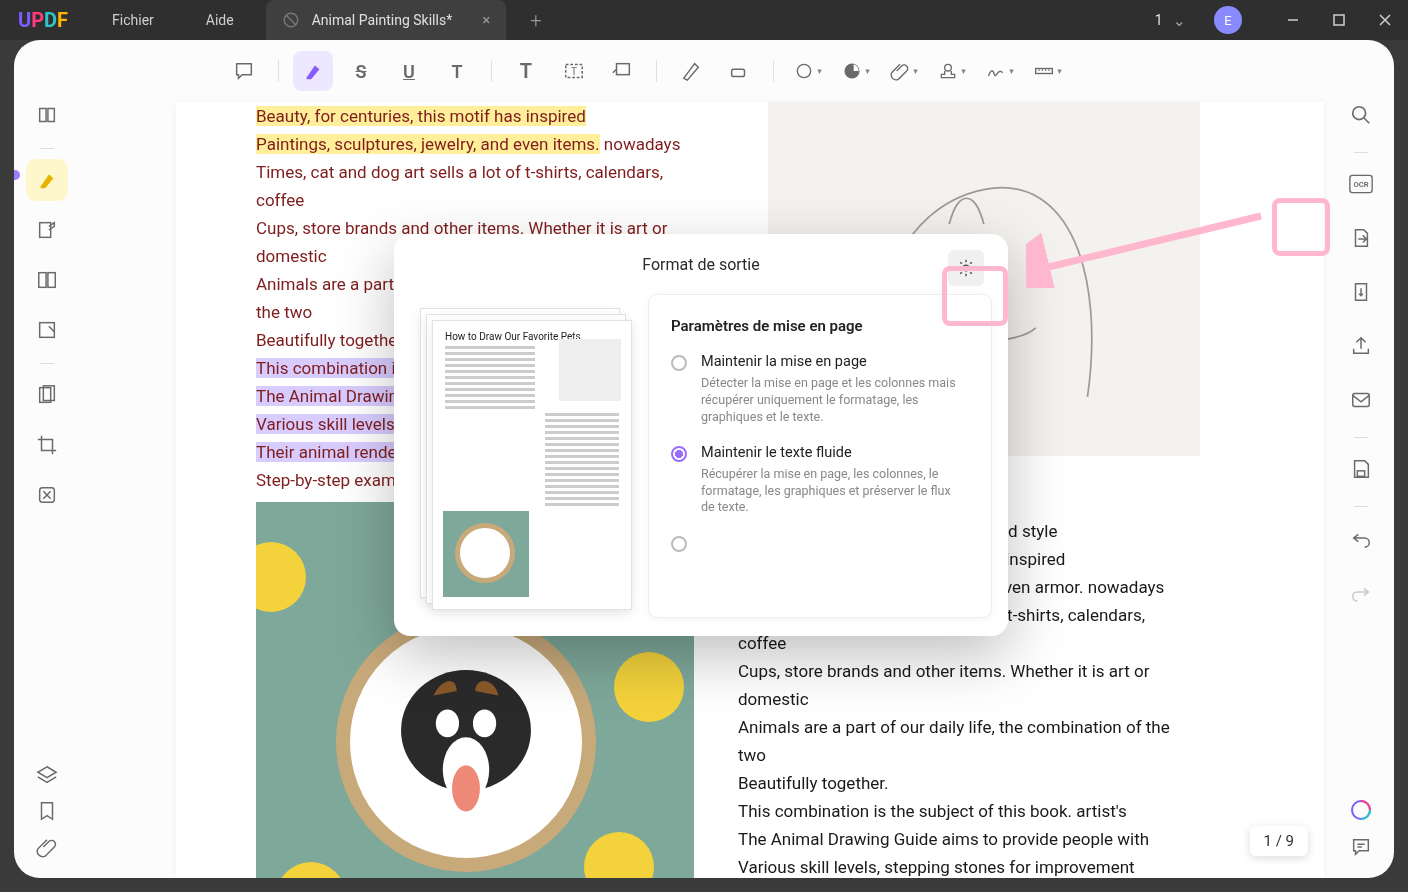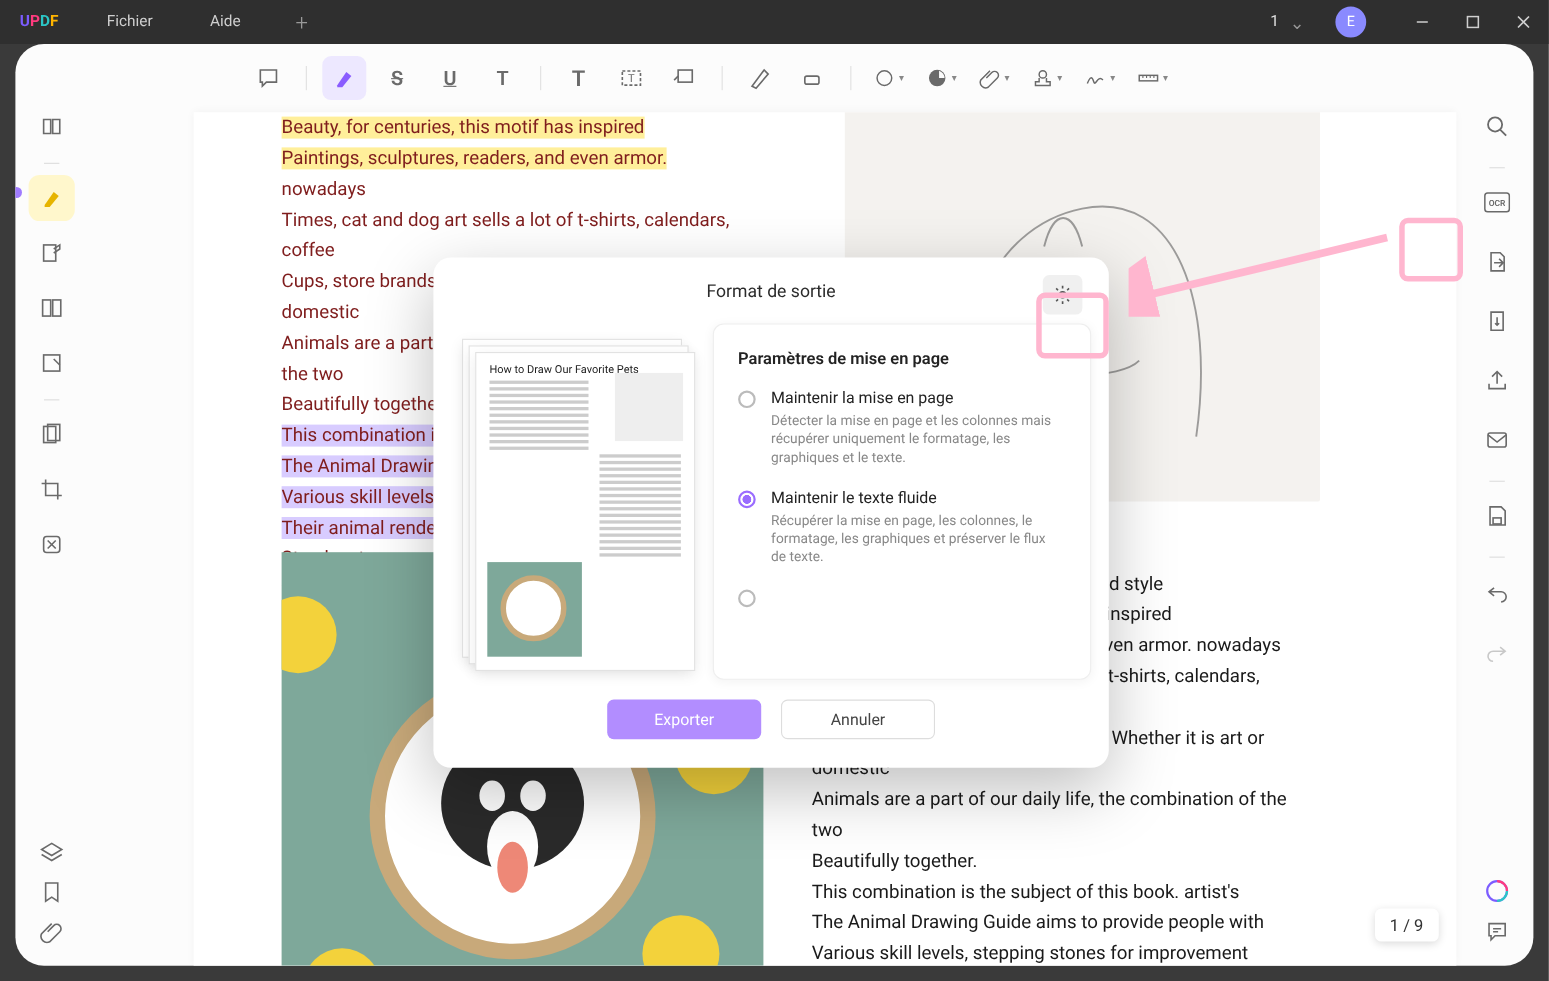--- a/index.html
+++ b/index.html
@@ -1,19 +1,19 @@
 <!DOCTYPE html>
 <html><head>
 <meta charset="utf-8">
 <style>
 * { margin: 0; padding: 0; box-sizing: border-box; font-family: -apple-system, BlinkMacSystemFont, "Segoe UI", Roboto, sans-serif; }
 body { width: 1408px; height: 892px; background: #3a3a3a; overflow: hidden; position: relative; }
 
 .titlebar { height: 40px; background: #2f2f2f; display: flex; align-items: center; color: #cfcfcf; }
-.logo { padding: 0 18px; font-weight: bold; font-size: 14px; }
+.logo { padding: 0 18px; font-weight: bold; font-size: 20px; }
 .logo .u { color: #7c5cff; } .logo .p { color: #ff3b7f; } .logo .d { color: #2cc6c6; } .logo .f { color: #ffb400; }
 .menu-item { padding: 0 26px; font-size: 14px; color: #cfcfcf; cursor: pointer; }
 .tab { display: flex; align-items: center; height: 40px; background: #3f3f3f; padding: 0 16px; border-radius: 8px 8px 0 0; margin-left: 6px; }
 .tab-icon { width: 18px; height: 18px; margin-right: 12px; opacity: .6; }
 .tab-title { font-size: 14px; color: #e0e0e0; }
 .tab-close { margin-left: 30px; color: #999; font-size: 15px; }
 .tab-plus { margin-left: 24px; color: #999; font-size: 20px; font-weight: 300; }
 .titlebar-right { margin-left: auto; display: flex; align-items: center; }
 .count-badge { color: #e0e0e0; font-size: 14px; padding: 0 4px; }
 .chev-down { color: #999; margin-left: 6px; }
@@ -91,20 +91,30 @@
 
 svg { display:block; }
 </style>
 </head>
 <body>
 
 <div class="titlebar">
   <div class="logo"><span class="u">U</span><span class="p">P</span><span class="d">D</span><span class="f">F</span></div>
   <div class="menu-item">Fichier</div>
   <div class="menu-item">Aide</div>
+  <div class="tab">
+    <span class="tab-icon">
+      <svg viewBox="0 0 24 24" width="18" height="18">
+          <circle cx="12" cy="12" r="9" fill="none" stroke="#999" stroke-width="2"></circle>
+          <path d="M5 5 L19 19" stroke="#999" stroke-width="2"></path>
+        </svg>
+    </span>
+    <span class="tab-title">Animal Painting Skills*</span>
+    <span class="tab-close">×</span>
+  </div>
   <span class="tab-plus">+</span>
   <div class="titlebar-right">
     <span class="count-badge">1</span>
     <span class="chev-down">⌄</span>
     <div class="avatar">E</div>
     <div class="winctrl">
         <svg width="12" height="12">
           <path d="M1 6 H11" stroke="#cfcfcf" stroke-width="1.5"></path>
         </svg>
       </div>
@@ -356,21 +366,21 @@
   </div>
 
   <div class="doc-canvas">
     <div class="sketch-img">
       <svg viewBox="0 0 200 160">
           <path d="M40 150 C30 100 50 40 100 30 C150 20 170 80 160 150 M80 50 C85 30 95 30 100 50 M90 70 a6 6 0 1 0 0.1 0 M70 110 C80 120 120 120 130 110" fill="none" stroke="#555" stroke-width="1"></path>
         </svg>
     </div>
     <div class="col-left" id="col-left">
         <div><span class="hl-y">Beauty, for centuries, this motif has inspired</span></div>
-        <div><span class="hl-y">Paintings, sculptures, readers, and even armor.</span> nowadays</div>
+        <div><span class="hl-y">Paintings, sculptures, jewelry, and even items.</span> nowadays</div>
         <div>Times, cat and dog art sells a lot of t-shirts, calendars, coffee</div>
         <div>Cups, store brands and other items. Whether it is art or domestic</div>
         <div>Animals are a part of our daily life, the combination of the two</div>
         <div>Beautifully together.</div>
         <div><span class="hl-p">This combination is the subject of this book. artist's</span></div>
         <div><span class="hl-p">The Animal Drawing Guide aims to provide people with</span></div>
         <div><span class="hl-p">Various skill levels, stepping stones for improvement</span></div>
         <div><span class="hl-p">Their animal renderings. I provide many sketches and</span></div>
         <div>Step-by-step examples to help readers see the different ways</div>
         <div>Build the anatomy of an animal. some of them are quite</div>
@@ -477,24 +487,20 @@
                 <div class="opt-label">Maintenir le texte fluide</div>
                 <div class="opt-desc">Récupérer la mise en page, les colonnes, le formatage, les graphiques et préserver le flux de texte.</div>
               </div>
             </div>
             <div class="opt">
               <div class="radio"></div>
             </div>
           </div>
       </div>
     </div>
-    <div class="modal-footer">
-      <div class="btn btn-primary">Exporter</div>
-      <div class="btn btn-secondary">Annuler</div>
-    </div>
   </div>
   <div class="gear-highlight" style="left:928px; top:226px; right:auto;"></div>
 
   <div class="callout-box"></div>
   <svg class="arrow" viewBox="0 0 240 80">
     <defs>
         <marker id="ah" markerWidth="14" markerHeight="14" refX="2" refY="5" orient="auto">
           <path d="M0 0 L12 5 L0 10 z" fill="#ffb6cf"></path>
         </marker>
       </defs>

